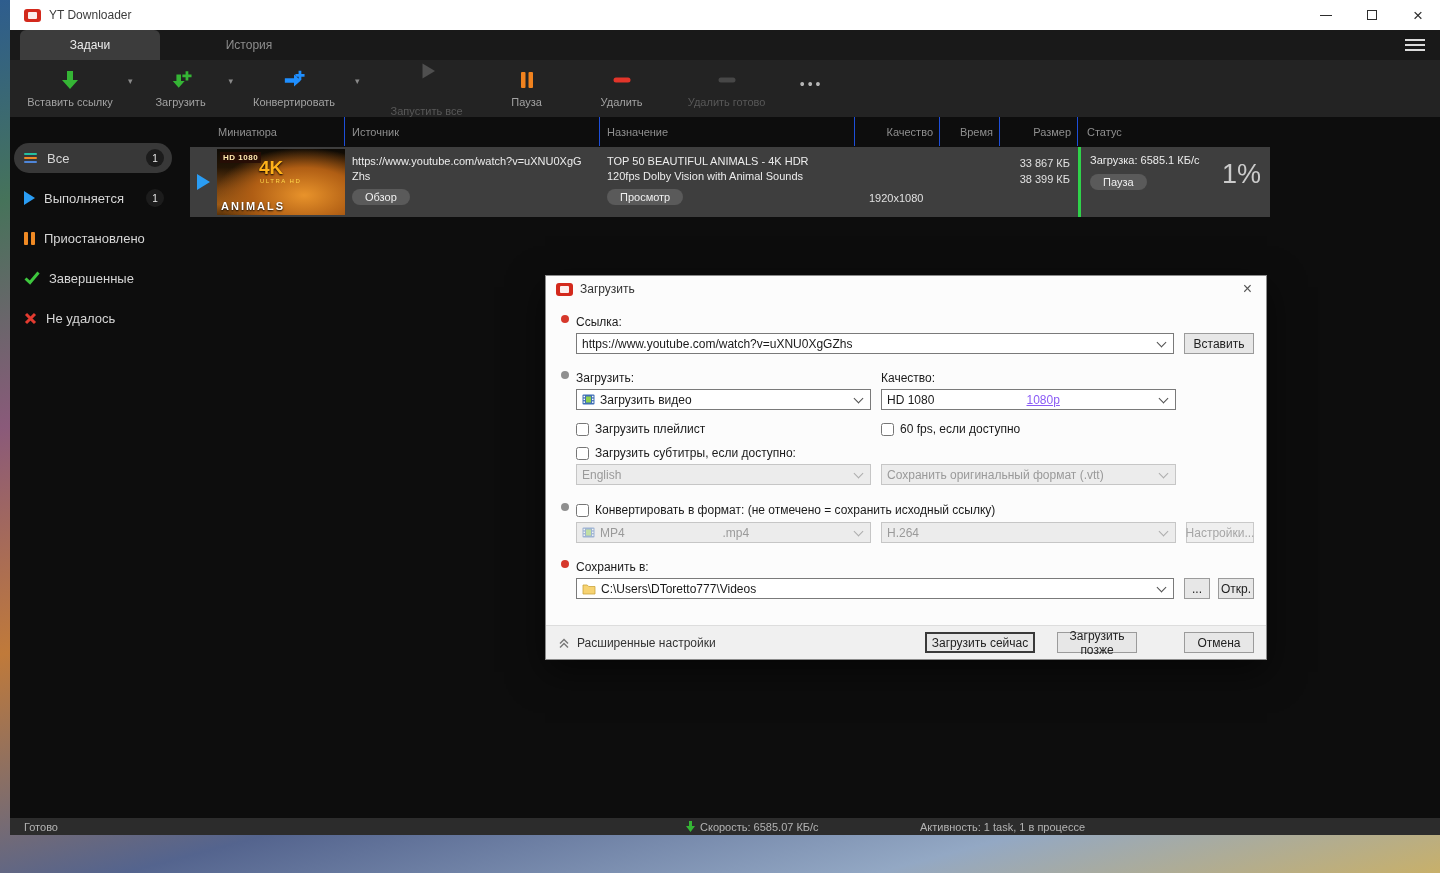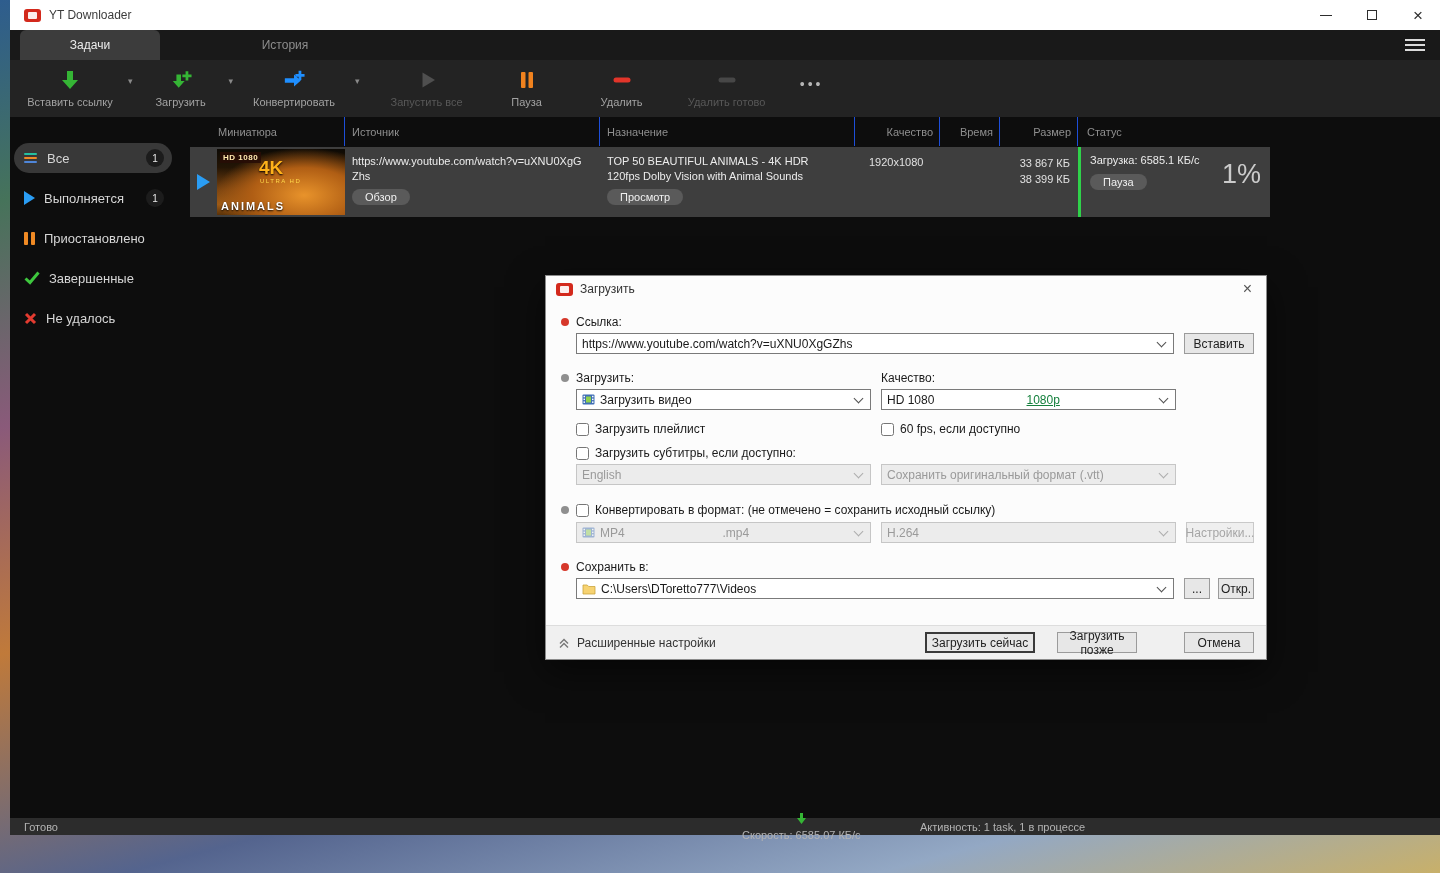--- a/index.html
+++ b/index.html
@@ -17,34 +17,34 @@
   .appicon { width:17px; height:13px; border-radius:3px; background:#d3291c; display:flex; align-items:center; justify-content:center; flex:0 0 auto; }
   .appicon span { width:9px; height:7px; background:#ffffff; opacity:.92; border-radius:1px; display:block; }
   .title { font-size:12px; color:#3c3c3c; margin-left:8px; }
   .win-controls { margin-left:auto; display:flex; align-items:center; gap:30px; }
   .wc { width:16px; height:16px; display:flex; align-items:center; justify-content:center; }
   .wc-min span { width:12px; height:1px; background:#2d2d2d; display:block; }
   .wc-max span { width:10px; height:10px; border:1px solid #2d2d2d; display:block; }
   .wc-close { font-size:17px; line-height:1; color:#2d2d2d; }
 
   .tabbar { height:30px; background:#191919; display:flex; position:relative; flex:0 0 auto; }
-  .tab { height:30px; display:flex; align-items:center; justify-content:center; font-size:12px; color:#8d8d8d;margin-left:36px; }
+  .tab { height:30px; display:flex; align-items:center; justify-content:center; font-size:12px; color:#8d8d8d; }
   .tab-tasks { width:140px; margin-left:10px; background:#3c3c3c; color:#ececec; border-radius:6px 6px 0 0; }
   .tab-history { width:178px; }
   .hamburger { position:absolute; right:15px; top:9px; display:flex; flex-direction:column; gap:3px; }
   .hamburger span { width:20px; height:2px; background:#dcdcdc; display:block; }
 
   .toolbar { height:57px; background:#232323; display:flex; align-items:stretch; padding-left:4px; flex:0 0 auto; }
   .tool { display:flex; flex-direction:column; align-items:center; justify-content:center; gap:5px; }
   .ticon { width:22px; height:22px; display:block; }
   .tlabel { font-size:11px; color:#a2a2a2; white-space:nowrap; }
   .tool.disabled .tlabel { color:#585858; }
   .tchev { color:#8a8a8a; font-size:9px; align-self:center; margin:0 2px 16px 2px; }
   .t-paste{width:112px;} .t-dl{width:92px;} .t-conv{width:118px;}
-  .t-start{width:110px;margin-left:10px;} .t-pause{width:90px;} .t-del{width:100px;} .t-deldone{width:110px;}
+  .t-start{width:110px;margin-left:10px;justify-content:space-between;} .t-pause{width:90px;} .t-del{width:100px;} .t-deldone{width:110px;}
   .t-more{width:60px;}
   .dots-label { font-size:14px; color:#b5b5b5; letter-spacing:3px; padding-bottom:10px; }
 
   .main { flex:1; display:flex; background:#0d0d0d; min-height:0; }
 
   
   .sidebar { width:180px; padding-top:26px; flex:0 0 auto; }
   .side-item { height:30px; margin:0 18px 10px 4px; display:flex; align-items:center; gap:9px; padding:0 8px 0 10px; border-radius:15px; color:#d6d6d6; font-size:13px; }
   .side-item.selected { background:#383838; }
   .badge { margin-left:auto; width:18px; height:18px; border-radius:50%; background:#1c1c1c; color:#e8e8e8; font-size:10px; display:flex; align-items:center; justify-content:center; flex:0 0 auto; }
@@ -74,52 +74,52 @@
       linear-gradient(180deg,#0d0a05 0%,#241505 28%,#7a4410 62%,#9c5a16 84%,#5a3208 100%); }
   .thumb-hd { position:absolute; left:3px; top:3px; background:rgba(40,12,6,.88); color:#ffe9b0; font-size:8px; font-weight:bold; padding:1px 3px; letter-spacing:.5px; }
   .thumb-4k { position:absolute; left:42px; top:8px; color:#ffb21a; font-size:19px; font-weight:bold; text-shadow:0 1px 2px #000; }
   .thumb-ultra { position:absolute; left:43px; top:29px; color:#ffd84a; font-size:6px; letter-spacing:1.5px; }
   .thumb-caption { position:absolute; left:4px; bottom:3px; color:#fff; font-size:11px; font-weight:bold; letter-spacing:2px; text-shadow:0 1px 2px #000; }
   .c-source { width:255px; padding:7px 12px 6px 7px; font-size:11px; color:#ececec; }
   .url { word-break:break-all; line-height:1.35; }
   .chipbtn { display:inline-block; background:#5a5a5a; color:#f0f0f0; font-size:11px; padding:2px 13px; border-radius:10px; margin-top:5px; border:none; font-family:inherit; }
   .c-dest { width:255px; padding:7px 12px 6px 7px; font-size:11px; color:#ececec; }
   .dtitle { line-height:1.35; max-height:30px; overflow:hidden; }
-  .c-quality { width:85px; padding:9px 0 0 14px; font-size:11px; color:#e0e0e0; }
+  .c-quality { width:85px; padding:9px 0 0 14px; font-size:11px; color:#e0e0e0;margin-top:36px; }
   .c-time { width:60px; }
   .c-size { width:78px; padding:9px 8px 0 0; font-size:11px; color:#e0e0e0; text-align:right; line-height:1.45; }
   .c-status { width:192px; border-left:3px solid #2fd24a; padding:7px 9px; font-size:11px; color:#ececec; position:relative; }
   .progress-big { position:absolute; right:9px; top:12px; font-size:27px; color:#cbcbcb; }
   .c-status .chipbtn { margin-top:8px; }
 
   
   .statusbar { height:17px; background:#2c2c2c; position:relative; font-size:11px; color:#b3b3b3; flex:0 0 auto; display:flex; align-items:center; }
   .sb-ready { margin-left:14px; }
-  .sb-speed { position:absolute; left:732px; display:flex; align-items:center; gap:5px;flex-direction:column; }
+  .sb-speed { position:absolute; left:676px; display:flex; gap:5px; }
   .sb-activity { position:absolute; left:910px; }
 
   
   .dialog { position:absolute; left:545px; top:275px; width:722px; height:385px; background:#fcfcfc; border:1px solid #8b8b8b; box-shadow:0 12px 34px rgba(0,0,0,.55); font-size:12px; color:#1a1a1a; display:flex; flex-direction:column; }
   .dlg-title { height:26px; display:flex; align-items:center; padding:0 10px; flex:0 0 auto; }
   .dlg-title-text { margin-left:7px; font-size:12px; color:#333; }
   .dlg-close { margin-left:auto; color:#555; font-size:16px; padding:0 4px; line-height:1; }
   .dlg-body { flex:1; padding:0 12px 0 15px; position:relative; }
-  .sect { display:flex; align-items:center; gap:7px; }
+  .sect { display:flex; align-items:flex-start; gap:7px; }
   .dot { width:8px; height:8px; border-radius:50%; flex:0 0 auto; }
   .dot.red { background:#d6382b; } .dot.gray { background:#8f8f8f; }
   .frow { display:flex; align-items:center; margin-left:15px; }
   .row2 { display:flex; align-items:center; }
   .colw320 { width:320px; }
   .cbw305 { width:305px; }
   .combo { height:21px; border:1px solid #7a7a7a; background:#fff; display:flex; align-items:center; padding:0 7px 0 5px; gap:5px; }
   .combo .val { white-space:nowrap; overflow:hidden; }
   .chev { width:7px; height:7px; border-right:1.4px solid #505050; border-bottom:1.4px solid #505050; transform:rotate(45deg); margin:-3px 1px 0 auto; flex:0 0 auto; }
   .combo.disabled { background:#ececec; border-color:#c6c6c6; color:#9a9a9a; }
   .combo.disabled .chev { border-color:#adadad; }
-  .qbadge { margin-left:auto; color:#15803d; padding-right:8px; white-space:nowrap;text-decoration:underline; }
+  .qbadge { margin-left:auto; color:#8b5cf6; padding-right:8px; white-space:nowrap;text-decoration:underline; }
   .ext { margin-left:auto; padding-right:8px; white-space:nowrap; }
   .combo .icn { flex:0 0 auto; display:block; }
   .combo.disabled .icn { opacity:.45; }
   .btn { height:21px; background:#e7e7e7; border:1px solid #9b9b9b; font-size:12px; color:#222; display:flex; align-items:center; justify-content:center; font-family:inherit; flex:0 0 auto; }
   .btn.default { border:2px solid #3a3a3a; }
   .btn.disabled { color:#a6a6a6; border-color:#c9c9c9; background:#efefef; }
   .w600{width:600px;} .w295{width:295px;} .w110{width:110px;} .w96{width:80px;} .w70{width:70px;} .w68{width:68px;} .w36{width:36px;} .w26{width:26px;}
   .ml10{margin-left:10px;} .ml8{margin-left:8px;}
   .mt4{margin-top:4px;} .mt5{margin-top:5px;} .mt10{margin-top:10px;} .mt12{margin-top:12px;} .mt13{margin-top:13px;} .mt17{margin-top:17px;} .mt18{margin-top:18px;}
   .cb { display:flex; align-items:center; gap:6px; }

